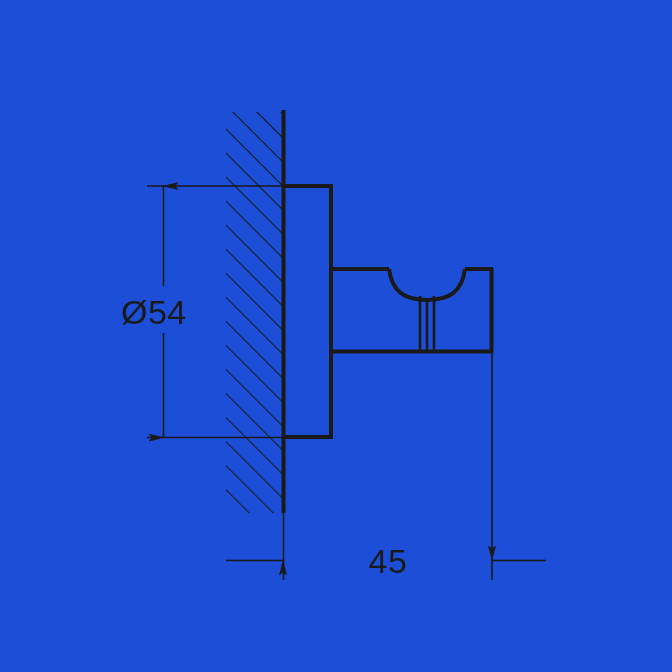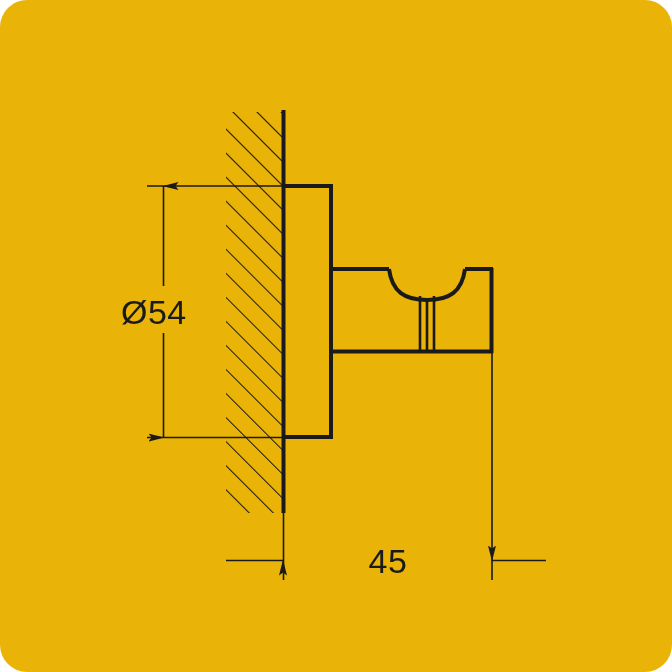--- a/index.html
+++ b/index.html
@@ -10,22 +10,21 @@
   body {
     width: 672px;
     height: 672px;
     font-family: "Liberation Sans", sans-serif;
     overflow: hidden;
   }
   #drawing-root {
     position: relative;
     width: 672px;
     height: 672px;
-    background: #eab308;
-    border-radius: 27px;
+    background: #1d4ed8;
   }
   #drawing-svg {
     display: block;
     width: 672px;
     height: 672px;
   }
   .dim-text {
     font-family: "Liberation Sans", sans-serif;
     font-size: 34px;
     fill: #1a1a1a;

